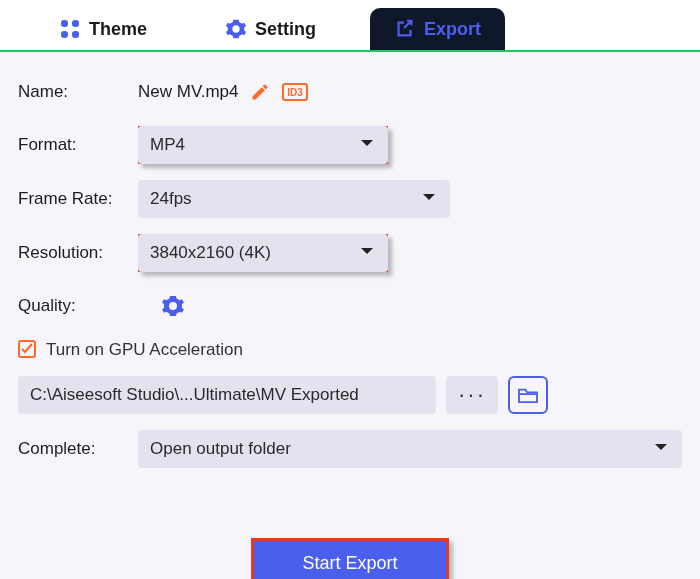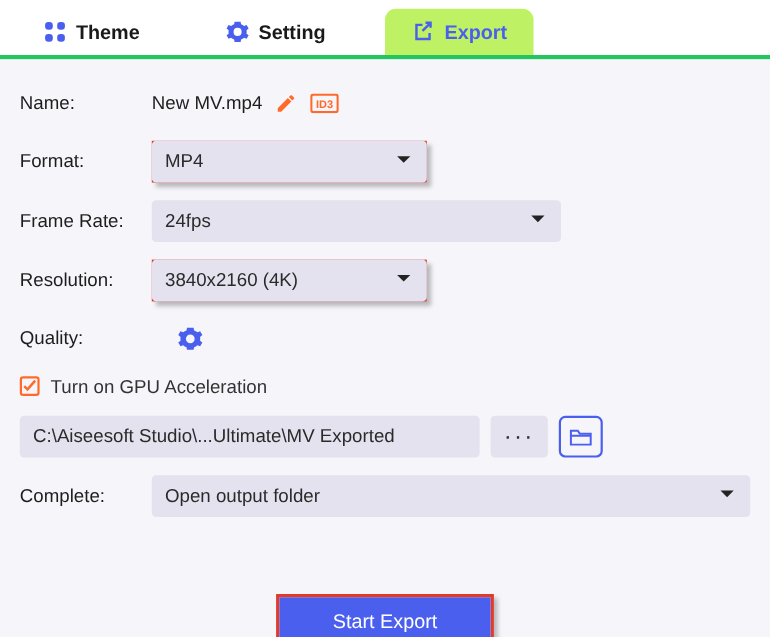--- a/index.html
+++ b/index.html
@@ -1,27 +1,27 @@
 <!DOCTYPE html>
 <html><head>
   <meta charset="utf-8">
   <style>
     * {box-sizing:border-box;font-family:"Segoe UI",Arial,sans-serif}
     body{margin:0;background:#f5f5fa;width:700px;height:579px;overflow:hidden;color:#333}
-    .tabs{display:flex;align-items:flex-start;padding:8px 0 0 15px;border-bottom:4px solid #22c55e;background:#fff}
+    .tabs{display:flex;align-items:flex-start;padding:8px 0 0 35px;border-bottom:2px solid #22c55e;background:#fff}
     .tab{display:flex;align-items:center;gap:8px;padding:10px 24px;font-size:18px;font-weight:600;color:#1a1a1a;cursor:pointer;border-radius:10px 10px 0 0}
-    .tab.active{background:#bef264;color:#4b5fef}
+    .tab.active{background:#0f172a;color:#4b5fef}
     .tab .ic{width:22px;height:22px;display:inline-flex;align-items:center;justify-content:center}
     .form{padding:22px 18px 0 18px;background:#f5f5fa}
     .row{display:flex;align-items:center;margin-bottom:16px;min-height:36px}
     .lbl{width:120px;font-size:17px;color:#1d1d1d}
     .val{font-size:17px;color:#1d1d1d}
     .edit-ic,.id3-ic{margin-left:12px}
     .dd{position:relative;display:flex;align-items:center;background:#e3e2ee;height:38px;border-radius:4px;padding:0 12px;font-size:17px;color:#2a2a2a;width:312px}
-    .dd-w{width:372px}
+    .dd-w{width:312px}
     .dd .arr{position:absolute;right:14px;top:13px}
     .hl{border:3px solid #e13a28;box-shadow:4px 4px 4px rgba(0,0,0,.25)}
     .hl .dd{width:250px;margin:-3px}
     .gear-btn{margin-left:20px;display:flex;align-items:center;justify-content:center;width:30px;height:30px}
     .chk-row{display:flex;align-items:flex-start;gap:10px;margin:0 0 16px 0;font-size:17px}
     .chk{width:18px;height:18px;border:2px solid #ff6a2b;border-radius:3px;display:flex;align-items:center;justify-content:center;color:#ff6a2b}
     .save-row .dd{width:440px}
     .dots{background:#e3e2ee;height:38px;width:52px;margin-left:10px;border-radius:4px;display:flex;align-items:center;justify-content:center;font-size:22px;letter-spacing:2px;color:#333}
     .folder-btn{margin-left:10px;width:40px;height:38px;border:2px solid #4b5fef;border-radius:6px;display:flex;align-items:center;justify-content:center}
     .complete-row .dd{width:544px}

